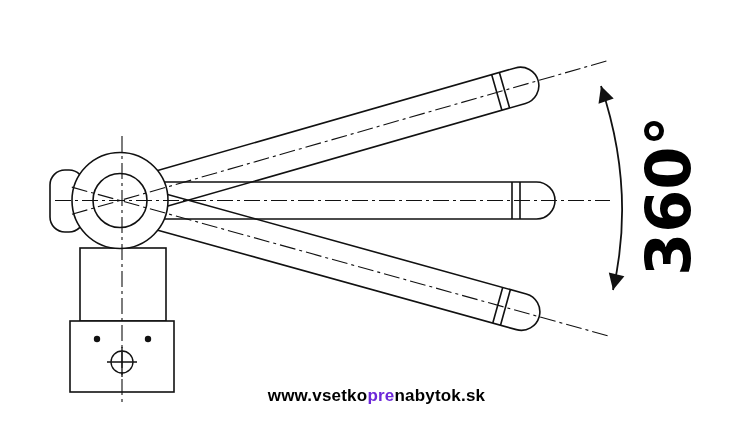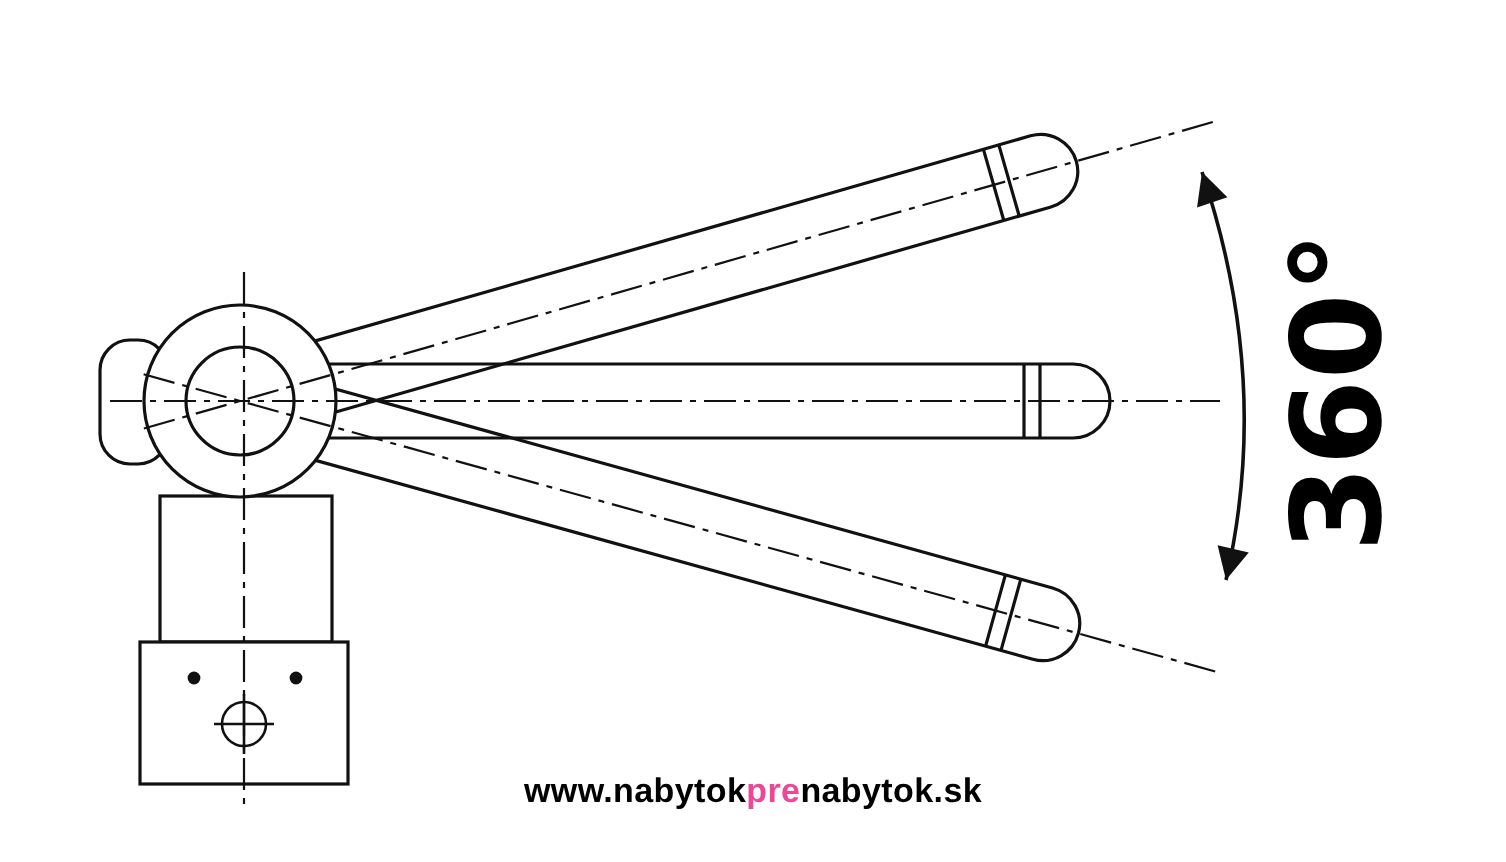--- a/index.html
+++ b/index.html
@@ -4,21 +4,21 @@
 <style>
   html,body{margin:0;padding:0;background:#ffffff;}
   body{width:753px;height:431px;overflow:hidden;font-family:"Liberation Sans",sans-serif;}
   .stage{position:relative;width:753px;height:431px;background:#ffffff;}
   svg{display:block;}
   .footer{
     position:absolute;left:0;right:0;top:386px;
     text-align:center;font-weight:bold;font-size:17px;color:#000;
     letter-spacing:.2px;
   }
-  .footer .hl{color:#ec4899;}
+  .footer .hl{color:#6d28d9;}
 </style>
 </head>
 <body>
 
 <div class="stage">
 
   <svg width="753" height="431" viewBox="0 0 753 431" xmlns="http://www.w3.org/2000/svg">
 
     <defs>
       <marker id="arrowhead" markerUnits="userSpaceOnUse" markerWidth="20" markerHeight="20" refX="17" refY="9" orient="auto-start-reverse">
@@ -67,16 +67,16 @@
         <path d="M70 200.5 H630"></path>
       </g>
     </g>
 
     <path d="M601 86 Q636 190 613 290" stroke="#111" stroke-width="1.8" fill="none" marker-start="url(#arrowhead)" marker-end="url(#arrowhead)"></path>
 
     <text transform="translate(690 276) rotate(-90)" font-family="DejaVu Sans, sans-serif" font-size="62" font-weight="bold" fill="#000">360°</text>
   </svg>
 
   <div class="footer">
-    <span>www.nabytok</span><span class="hl">pre</span><span>nabytok.sk</span>
+    <span>www.vsetko</span><span class="hl">pre</span><span>nabytok.sk</span>
   </div>
 
 </div>
 
 </body></html>

